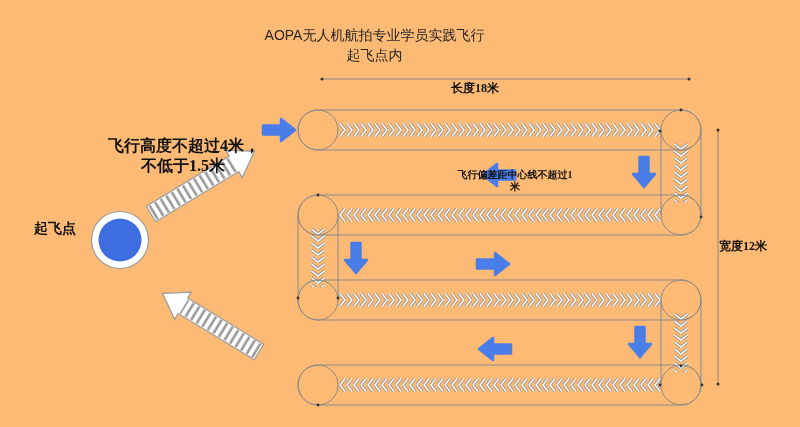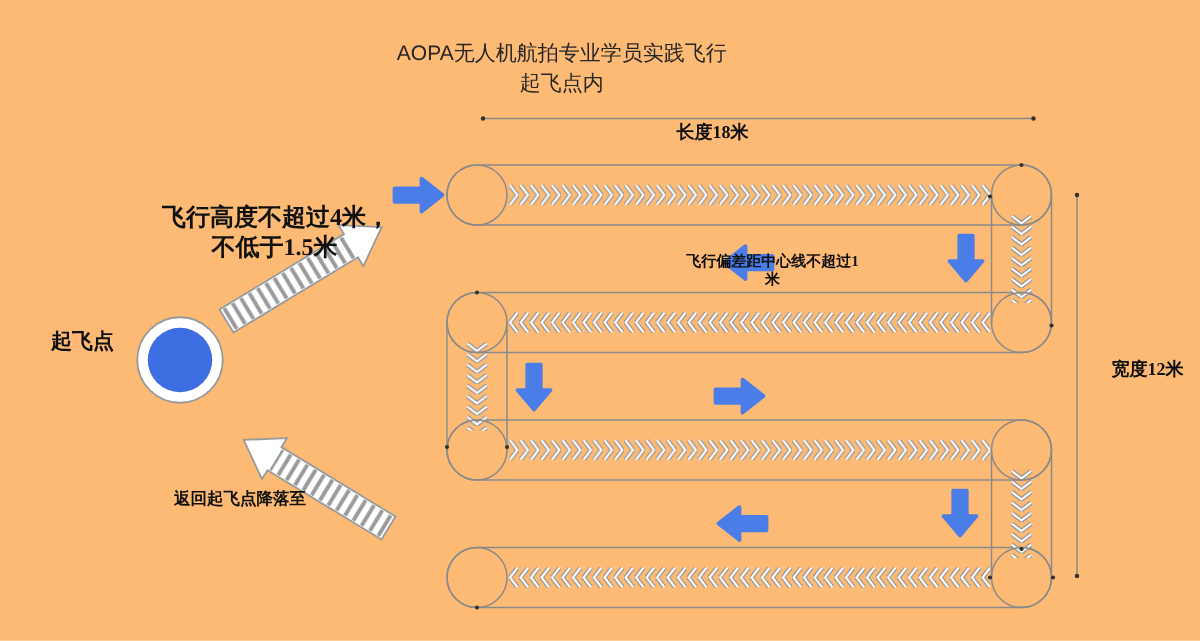--- a/index.html
+++ b/index.html
@@ -6,21 +6,21 @@
   body{width:800px;height:427px;background:#ffffff;overflow:hidden;
        font-family:"Liberation Sans",sans-serif;}
   .stage{position:relative;width:800px;height:427px;background:#fdba74;}
   .stage svg{position:absolute;left:0;top:0;}
   .lbl{position:absolute;font-family:"Liberation Serif",serif;font-weight:bold;
        color:#111;text-align:center;line-height:1.25;white-space:nowrap;}
   .title{position:absolute;left:262px;top:25px;width:225px;text-align:center;
          font-family:"Liberation Sans",sans-serif;font-size:14px;color:#262626;
          line-height:1.45;font-weight:normal;}
   .lbl-length{left:425px;top:81px;width:100px;font-size:12px;}
-  .lbl-width{left:719px;top:239px;width:70px;font-size:12px;text-align:right;}
+  .lbl-width{left:719px;top:239px;width:70px;font-size:12px;text-align:left;}
   .lbl-deviation{left:445px;top:129px;width:140px;font-size:10px;line-height:1.15;margin-top:40px;}
   .lbl-altitude{left:108px;top:136px;width:150px;font-size:16px;}
   .lbl-takeoff{left:15px;top:208px;width:80px;font-size:14px;margin-top:12px;}
   .lbl-diameter{left:10px;top:227px;width:92px;font-size:13px;}
   .lbl-return{left:98px;top:327px;width:124px;font-size:11px;}
 </style>
 </head>
 <body>
 
 <div class="stage">
@@ -157,16 +157,15 @@
   </div>
 
   <div class="lbl lbl-altitude">
     <div>飞行高度不超过4米，</div>
     <div>不低于1.5米</div>
   </div>
 
   <div class="lbl lbl-takeoff">起飞点</div>
 
   <div class="lbl lbl-return">
-    <div>返回起飞点降落至</div>
   </div>
 
 </div>
 
 </body></html>

